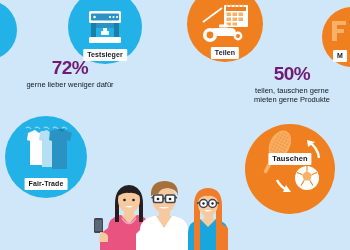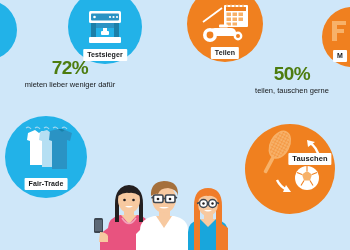--- a/index.html
+++ b/index.html
@@ -22,21 +22,21 @@
     font-weight:bold;letter-spacing:.1px;
     text-align:center;white-space:nowrap;
     line-height:1;padding:2px 4px 2.5px 4px;
     border-radius:1px;
     transform:translateX(-50%);
   }
 
   
   .stat{position:absolute;text-align:center;transform:translateX(-50%);}
   .stat .num{
-    font-weight:bold;color:#4d7c0f;letter-spacing:-.5px;
+    font-weight:bold;color:#701a75;letter-spacing:-.5px;
     line-height:1;white-space:nowrap;
   }
   .stat .desc{
     color:#16181a;line-height:1.18;margin-top:4px;white-space:nowrap;
   }
   .stat .desc span{display:block;}
 
   .svgwrap{position:absolute;}
   svg{display:block;overflow:visible;}
 </style>
@@ -164,35 +164,36 @@
           <path d="M51 52.5 L48 57.5"></path>
         <path d="M49 46.5 L44 44.5"></path>
       </g>
 
       <path d="M56 14 A22 22 0 0 1 66 30" stroke="#ffffff" stroke-width="2.4" fill="none"></path>
       <polygon points="54,12 62,14 55,19" fill="#ffffff"></polygon>
       <path d="M24 52 A22 22 0 0 0 34 62" stroke="#ffffff" stroke-width="2.4" fill="none"></path>
       <polygon points="33,57 38,64 30,64" fill="#ffffff"></polygon>
     </svg>
   </div>
-  <div class="badge" style="left:290px;top:153px;font-size:7.5px;margin-left:20px;">
+  <div class="badge" style="left:290px;top:153px;font-size:7.5px;">
     <span>Tauschen</span>
   </div>
 
   <div class="stat" style="left:70px;top:58px;">
     <div class="num" style="font-size:19px;">72%</div>
     <div class="desc" style="font-size:7.5px;">
-      <span>mieten lieber weniger dafür</span>
+      <span>gerne lieber weniger dafür</span>
     </div>
   </div>
 
   <div class="stat" style="left:292px;top:64px;">
     <div class="num" style="font-size:19px;">50%</div>
     <div class="desc" style="font-size:7.5px;">
       <span>teilen, tauschen gerne</span>
+      <span>mieten gerne Produkte</span>
     </div>
   </div>
 
   <div class="svgwrap" style="left:88px;top:172px;width:150px;height:78px;">
     <svg viewBox="0 0 150 78" width="150" height="78">
 
       <g>
         <path d="M20 78 L20 56 Q20 46 32 43 L50 43 Q62 46 62 56 L62 78 Z" fill="#e8537f"></path>
         <path d="M33 43 L41 52 L49 43 Z" fill="#f7c9a0"></path>
         <rect x="36" y="36" width="10" height="9" fill="#f7c9a0"></rect>

